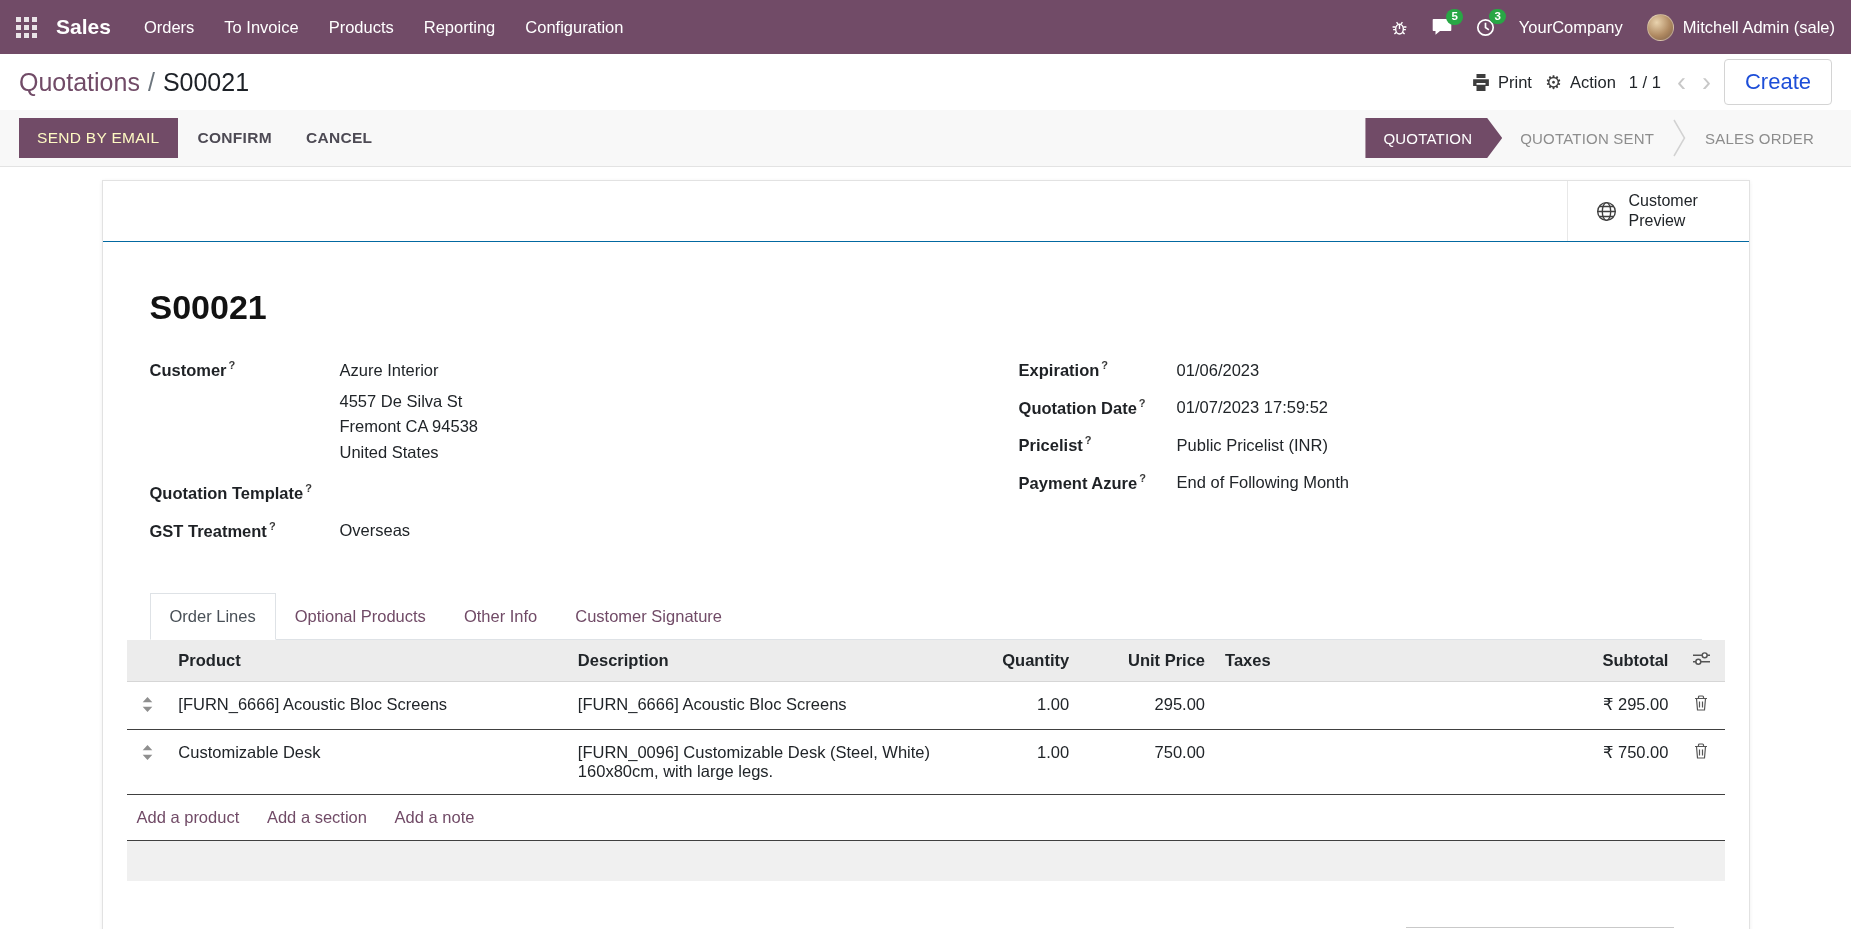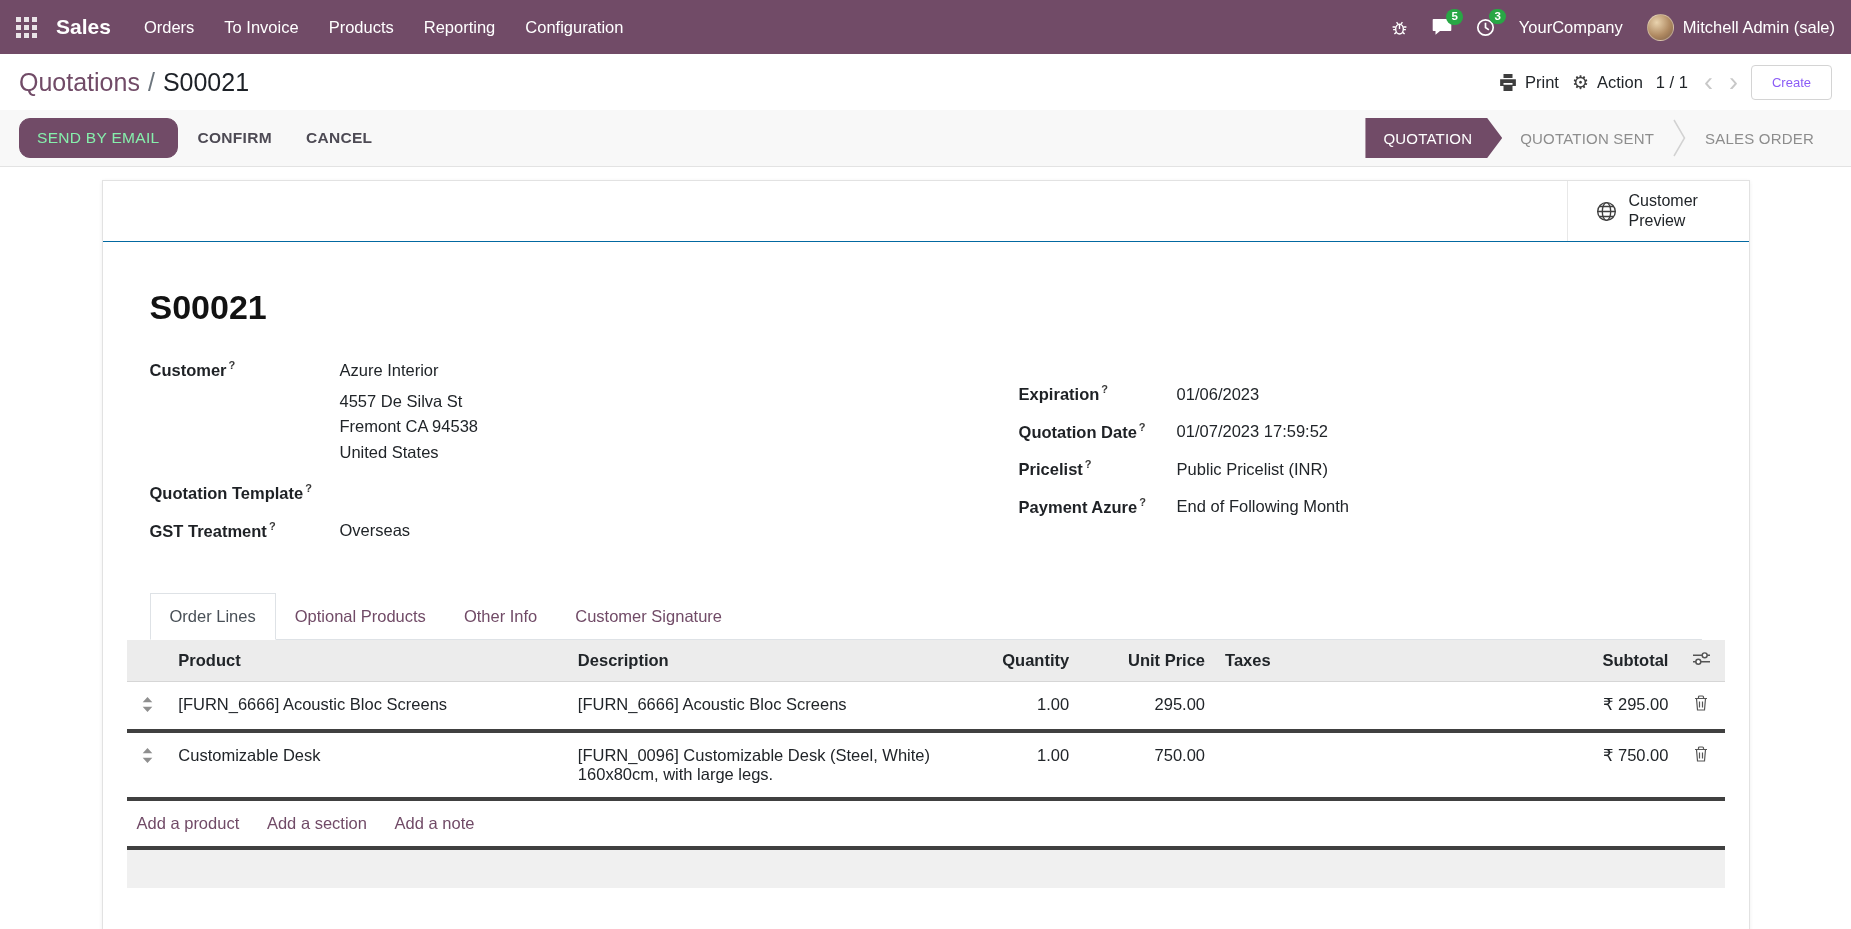--- a/index.html
+++ b/index.html
@@ -31,27 +31,27 @@
   .bc-sep { color: #6c757d; }
   .bc-current { color: #1d2127; }
   .cp-right { margin-left: auto; display: flex; align-items: center; gap: 13px; }
   .cp-btn { display: inline-flex; align-items: center; gap: 8px; background: none; border: none;
     font-size: 16.5px; color: #212529; cursor: pointer; font-family: inherit; }
   .gear-glyph { font-size: 19px; color: #3d3d3d; }
   .pager { display: flex; align-items: center; gap: 16px; }
   .pager-val { font-size: 16.5px; cursor: pointer; }
   .pager-arrow { color: #c8c8c8; font-size: 27px; line-height: 20px; background: none; border: none; cursor: pointer; }
   .create-btn { background: #fff; border: 1px solid #d4d4d4; border-radius: 4px; padding: 9px 20px;
-    font-size: 13px; color: #8b5cf6; cursor: pointer; font-family: inherit; }
+    font-size: 22px; color: #1d4ed8; cursor: pointer; font-family: inherit; }
 
   
   .statusbar { display: flex; align-items: center; padding: 8px 19px; background: #f8f8f8;
     border-bottom: 1px solid #e3e3e3; }
   .sb-left { display: flex; align-items: center; gap: 6px; }
-  .btn-primary { background: #714B67; color: #86efac; border: 1px solid #714B67; border-radius: 11px;
+  .btn-primary { background: #714B67; color: #fef9c3; border: 1px solid #714B67; border-radius: 0;
     padding: 10px 17px; font-size: 15.5px; font-weight: 500; letter-spacing: .3px; cursor: pointer; font-family: inherit; }
   .btn-flat { background: none; border: none; color: #4d4a54; font-size: 15.5px; font-weight: 600;
     letter-spacing: .3px; padding: 10px 14px; cursor: pointer; font-family: inherit; }
   .pipeline { margin-left: auto; display: flex; align-items: center; height: 40px; }
   .step { display: flex; align-items: center; height: 40px; padding: 0 18px; font-size: 15px;
     color: #8d8d8d; letter-spacing: .2px; cursor: pointer; background: transparent; border: none; font-family: inherit; }
   .step.active { background: #714B67; color: #fff; font-weight: 500; padding-right: 30px;
     clip-path: polygon(0 0, calc(100% - 15px) 0, 100% 50%, calc(100% - 15px) 100%, 0 100%); }
   .step-sep { display: flex; align-items: center; }
 
@@ -59,21 +59,21 @@
   .sheet { width: 1648px; margin: 13px auto 0; background: #fff; border: 1px solid #e2e2e2;
     box-shadow: 0 1px 4px rgba(0,0,0,.07); min-height: 748px; }
   .sheet-topbar { display: flex; justify-content: flex-end; border-bottom: 1px solid #0369a1; }
   .preview-btn { display: flex; align-items: center; gap: 12px; padding: 10px 28px;
     border: none; border-left: 1px solid #e8e8e8; background: #fff; cursor: pointer;
     font-size: 16px; color: #212529; font-family: inherit; text-align: left; }
   .preview-btn .lbl { width: 92px; line-height: 1.25; }
   .sheet-body { padding: 26px 47px 40px; }
   .record-title { font-size: 34px; font-weight: 700; color: #121212; margin: 20px 0 32px; }
 
-  .fields { display: flex; align-items: center; }
+  .fields { display: flex; }
   .col-left { width: 56%; }
   .col-right { width: 44%; }
   .field { display: flex; margin-bottom: 17px; font-size: 16.5px; align-items: baseline; }
   .field-label { width: 190px; flex-shrink: 0; font-weight: 700; color: #1e2125; }
   .col-right .field-label { width: 158px; }
   sup.help { font-size: 11px; color: #383838; margin-left: 2px; font-weight: 700; }
   .field-value { color: #212529; cursor: text; }
   .address-block { margin-top: 9px; line-height: 1.55; }
 
   
@@ -81,21 +81,21 @@
   .tab { padding: 13px 19px; font-size: 16.5px; color: #714B67; background: none; border: none;
     cursor: pointer; font-family: inherit; }
   .tab.active { color: #495057; background: #fff; border: 1px solid #dee2e6; border-bottom: 1px solid #fff;
     margin-bottom: -1px; }
 
   
   table.lines { border-collapse: collapse; width: calc(100% + 46px); margin: 0 -23px; font-size: 16.5px; table-layout: fixed; }
   .lines thead th { background: #ececec; font-weight: 700; text-align: left; padding: 11px 10px;
     border-bottom: 1px solid #d6d6d6; color: #212529; cursor: pointer; }
   .lines th.num, .lines td.num { text-align: right; }
-  .lines tbody td { padding: 13px 10px; border-top: 4px solid #404040; vertical-align: top; cursor: text; }
+  .lines tbody td { padding: 13px 10px; border-top: 1px solid #404040; vertical-align: top; cursor: text; }
   .lines tbody tr:first-child td { border-top: none; }
   .col-handle { width: 40px; }
   .col-product { width: 25%; }
   .col-desc { width: 24.5%; }
   .col-qty { width: 7.5%; }
   .col-price { width: 8.5%; }
   .col-taxes { width: 20%; }
   .col-subtotal { width: 9%; }
   .col-trash { width: 44px; }
   .handle-cell { text-align: center; cursor: grab; padding-top: 15px !important; }

